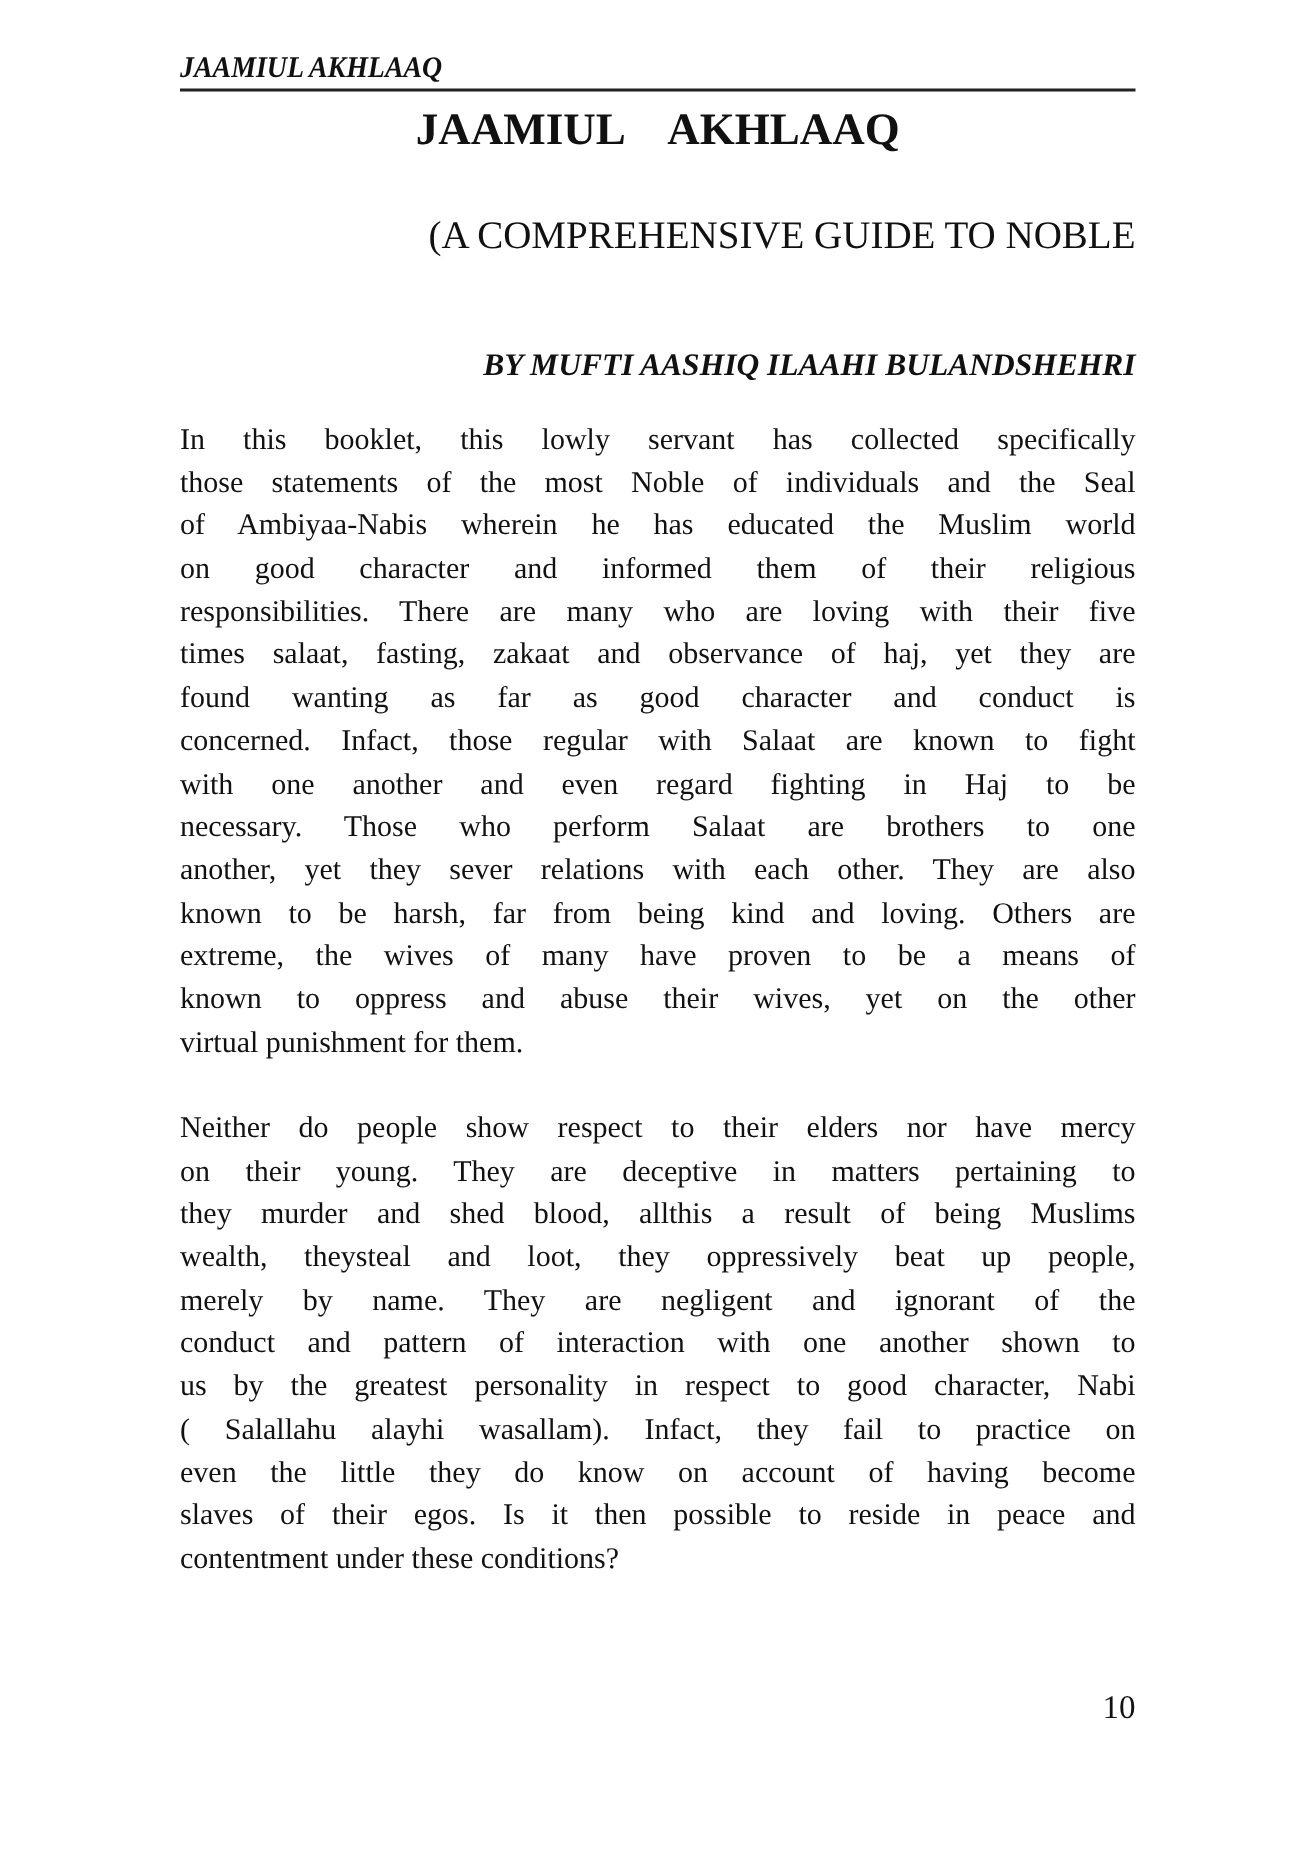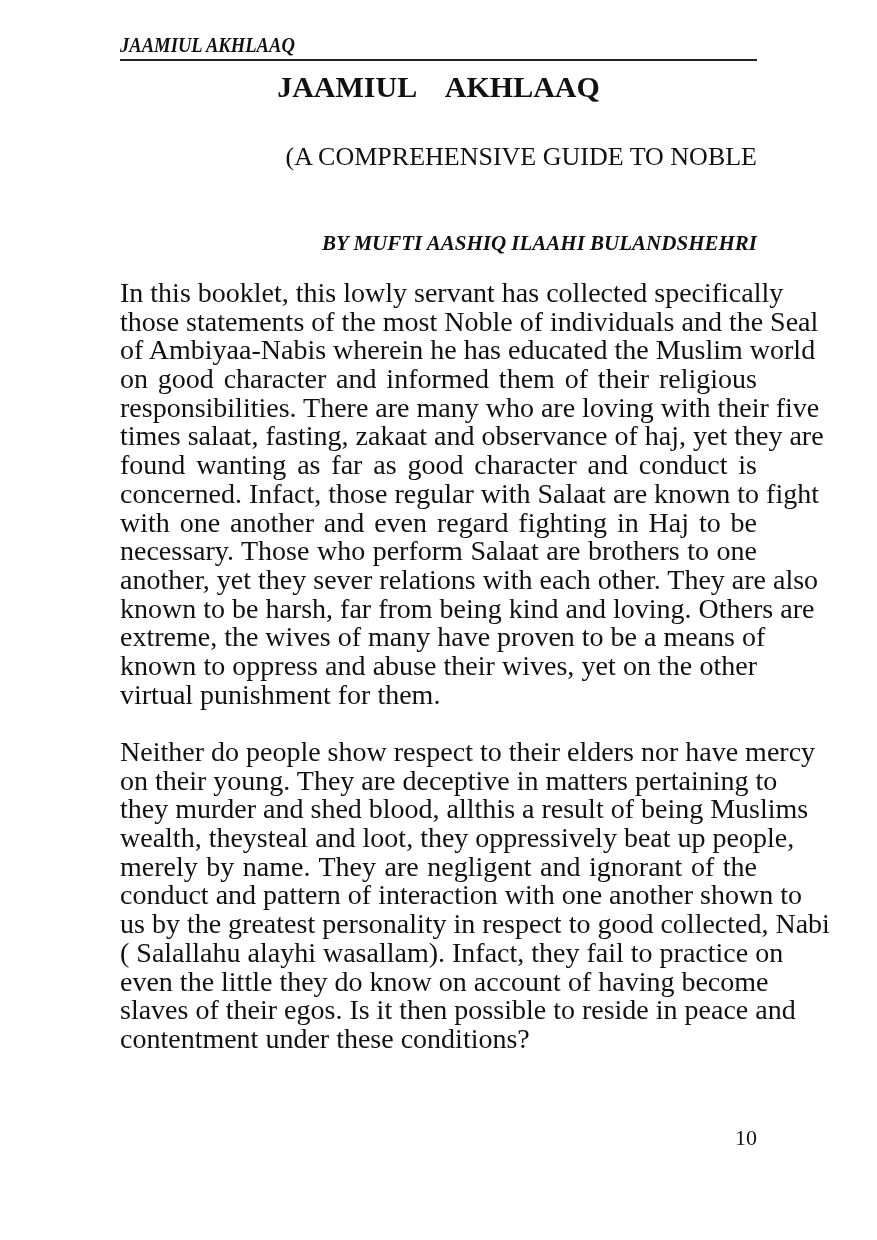--- a/index.html
+++ b/index.html
@@ -61,21 +61,21 @@
     text-align: right;
     font-weight: bold;
     font-style: italic;
     font-size: 21px;
     line-height: 28px;
   }
   .para {
     position: absolute;
     left: 120px;
     width: 637px;
-    font-size: 28px;
+    font-size: 20px;
     line-height: 28.7px;
   }
   .para .line {
     display: block;
     text-align: justify;
     text-align-last: justify;
     white-space: nowrap;
     height: 28.7px;
   }
   .para .line.last {
@@ -124,20 +124,20 @@
   <span class="line last">virtual punishment for them.</span>
 </div>
 
 <div class="para p2">
   <span class="line">Neither do people show respect to their elders nor have mercy</span>
   <span class="line">on their young. They are deceptive in matters pertaining to</span>
   <span class="line">they murder and shed blood, allthis a result of being Muslims</span>
   <span class="line">wealth, theysteal and loot, they oppressively beat up people,</span>
   <span class="line">merely by name. They are negligent and ignorant of the</span>
   <span class="line">conduct and pattern of interaction with one another shown to</span>
-  <span class="line">us by the greatest personality in respect to good collected, Nabi</span>
+  <span class="line">us by the greatest personality in respect to good character, Nabi</span>
   <span class="line">( Salallahu alayhi wasallam). Infact, they fail to practice on</span>
   <span class="line">even the little they do know on account of having become</span>
   <span class="line">slaves of their egos. Is it then possible to reside in peace and</span>
   <span class="line last">contentment under these conditions?</span>
 </div>
 
 <div class="page-number">10</div>
 
 </body></html>

